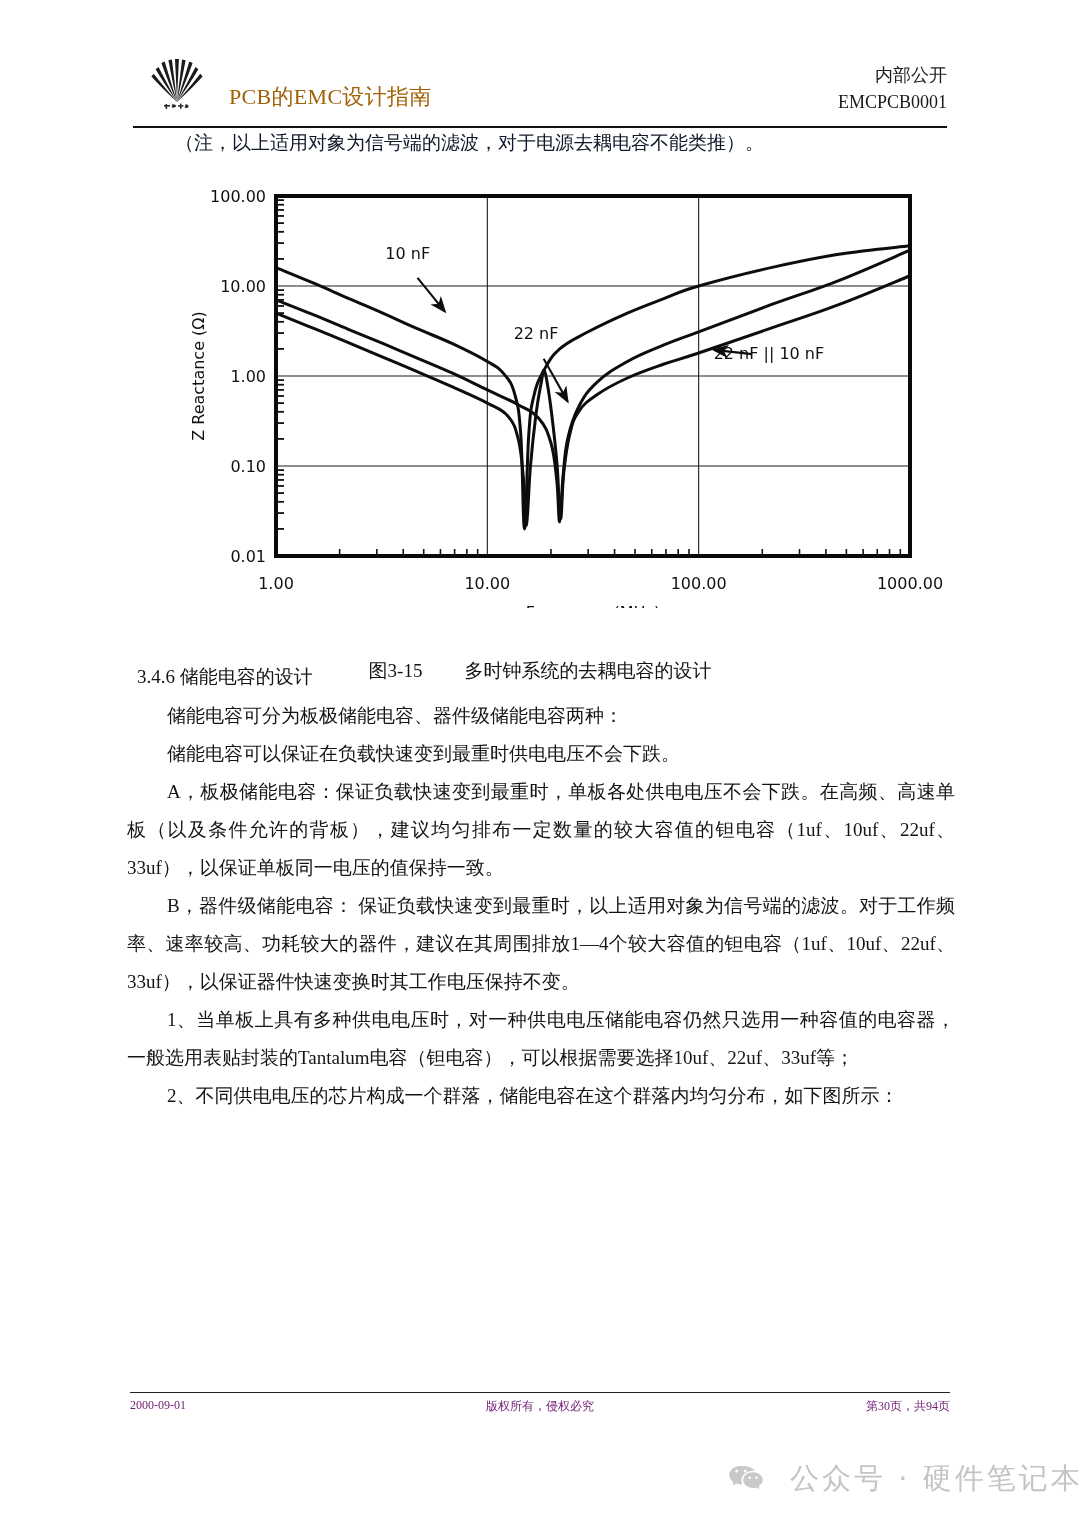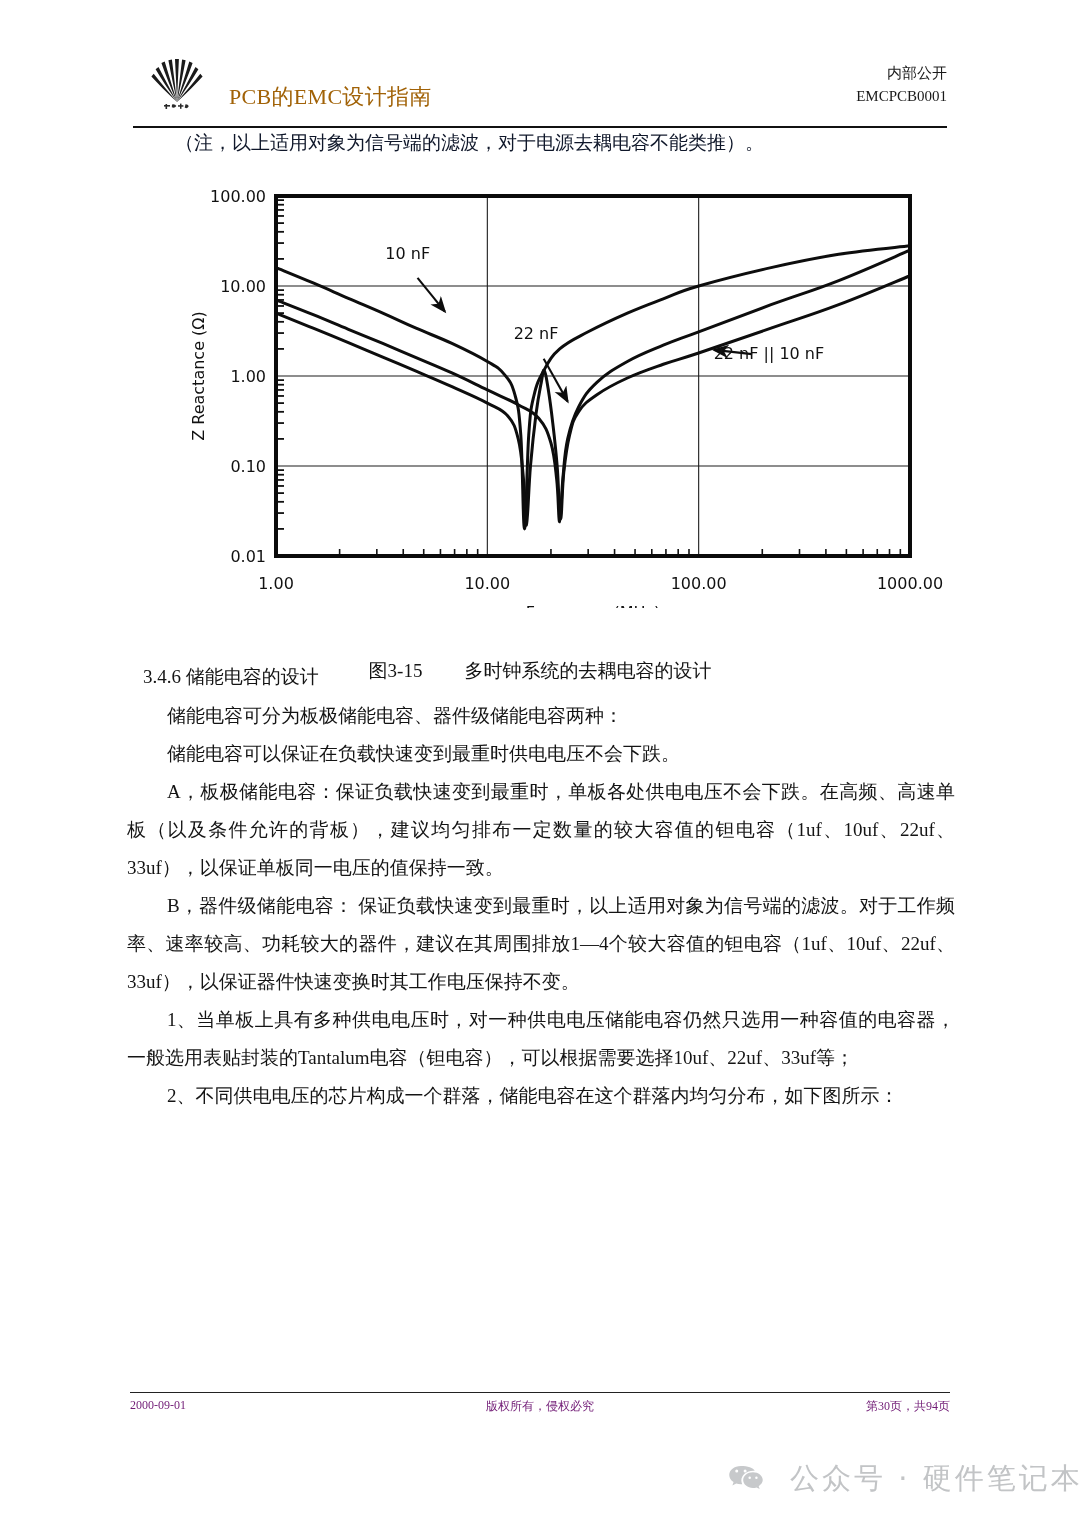--- a/index.html
+++ b/index.html
@@ -42,21 +42,21 @@
     font-weight: 400;
     letter-spacing: 0.3px;
     color: #a16207;
     white-space: nowrap;
   }
   .header-right {
     position: absolute;
     right: 0px; top: 10px;
     text-align: right;
     font-family: "Liberation Serif", serif;
-    font-size: 15px;
+    font-size: 18px;
     line-height: 1.5;
     color: #1a1a1a;
   }
   .header-rule {
     position: absolute;
     left: 133px; top: 126px;
     width: 814px;
     height: 0;
     border-top: 2.4px solid #111;
   }
@@ -92,21 +92,21 @@
 
   
   .body {
     position: absolute;
     left: 127px; top: 662px;
     width: 828px;
   }
   .sec-head {
     font-size: 19px;
     line-height: 1.55;
-    margin: 0 0 6px 16px;
+    margin: 0 0 6px 10px;
     color: #141414;
     white-space: nowrap;
   }
   .para {
     font-size: 19px;
     line-height: 2.0;
     margin: 0;
     color: #141414;
     text-align: justify;
     text-justify: inter-character;

